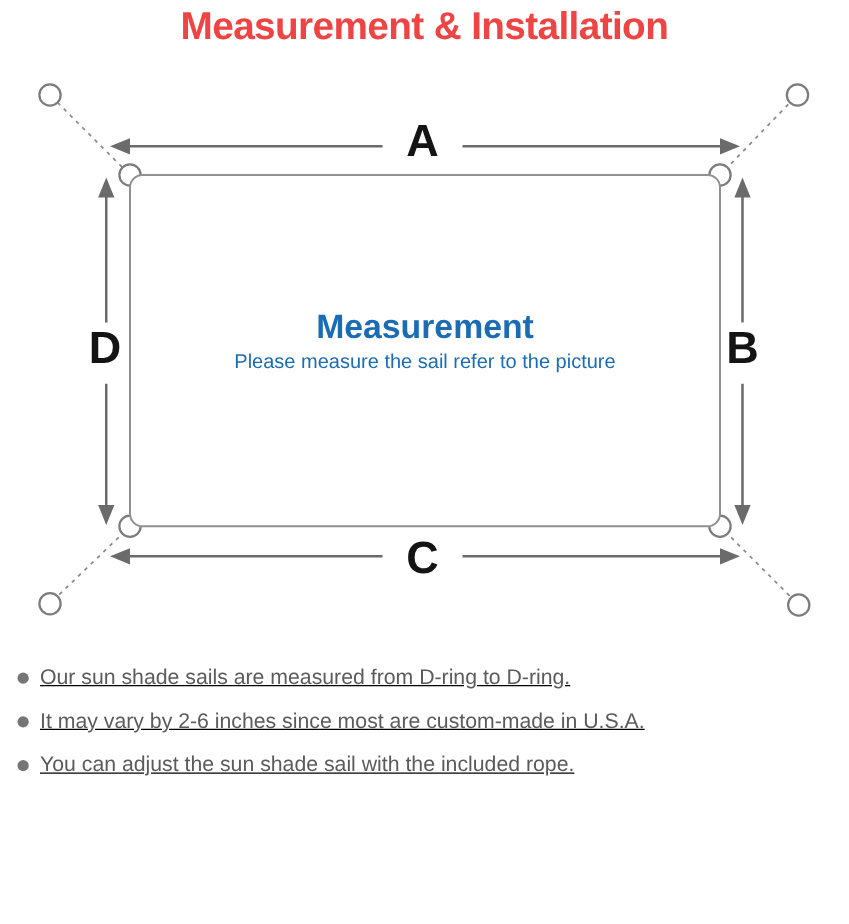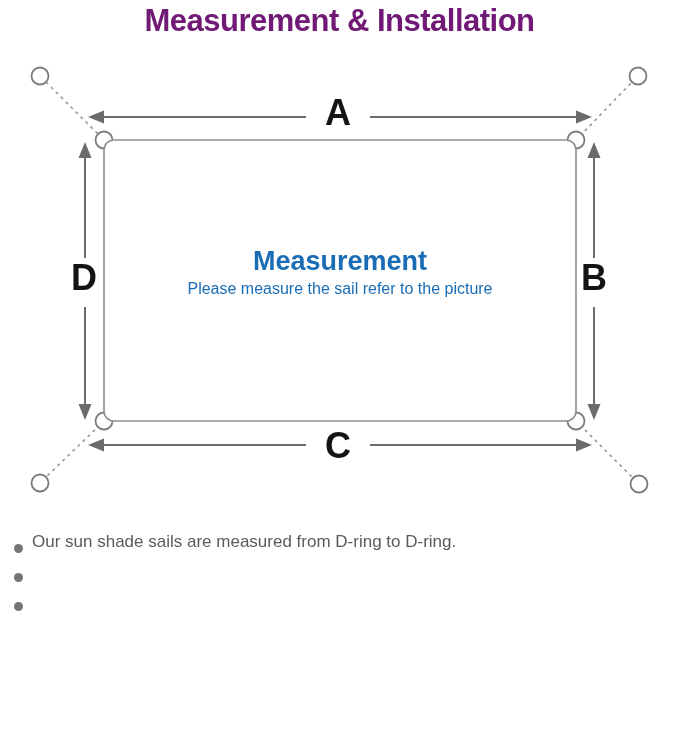--- a/index.html
+++ b/index.html
@@ -11,21 +11,21 @@
     overflow:hidden;
   }
   
   #page-title{
     margin:0;
     padding-top:3px;
     text-align:center;
     font-size:31px;
     line-height:36px;
     font-weight:bold;
-    color:#701a75;
+    color:#ef4444;
     letter-spacing:-0.5px;
   }
   
   #diagram{
     position:absolute;
     left:0;top:48px;
     width:679px;height:462px;
   }
   #diagram text.dim{
     font-family:"Liberation Sans", sans-serif;
@@ -53,22 +53,23 @@
   .dash-line{stroke:#8a8a8a;stroke-width:1.4;fill:none;stroke-dasharray:3 4;}
   .ring{stroke:#7c7c7c;stroke-width:1.8;fill:#ffffff;}
   
   #notes{
     position:absolute;
     left:8px;top:531px;
     width:664px;
   }
   .note{
     display:flex;
-    align-items:flex-end;
+    align-items:flex-start;
     margin-bottom:13px;
+    text-decoration:underline;
   }
   .dot{
     width:9px;height:9px;
     border-radius:50%;
     background:#757575;
     flex-shrink:0;
     margin:7px 9px 0 6px;
   }
   .note-text{
     font-size:17px;
@@ -146,19 +147,21 @@
     <text class="csub" x="340" y="246">Please measure the sail refer to the picture</text>
   </svg>
 
   <div id="notes">
     <div class="note">
       <span class="dot"></span>
       <span class="note-text">Our sun shade sails are measured from D-ring to D-ring.</span>
     </div>
     <div class="note">
       <span class="dot"></span>
+      <span class="note-text">It may vary by 2-6 inches since most are custom-made in U.S.A.</span>
     </div>
     <div class="note">
       <span class="dot"></span>
+      <span class="note-text">You can adjust the sun shade sail with the included rope.</span>
     </div>
   </div>
 
 </div>
 
 </body></html>

